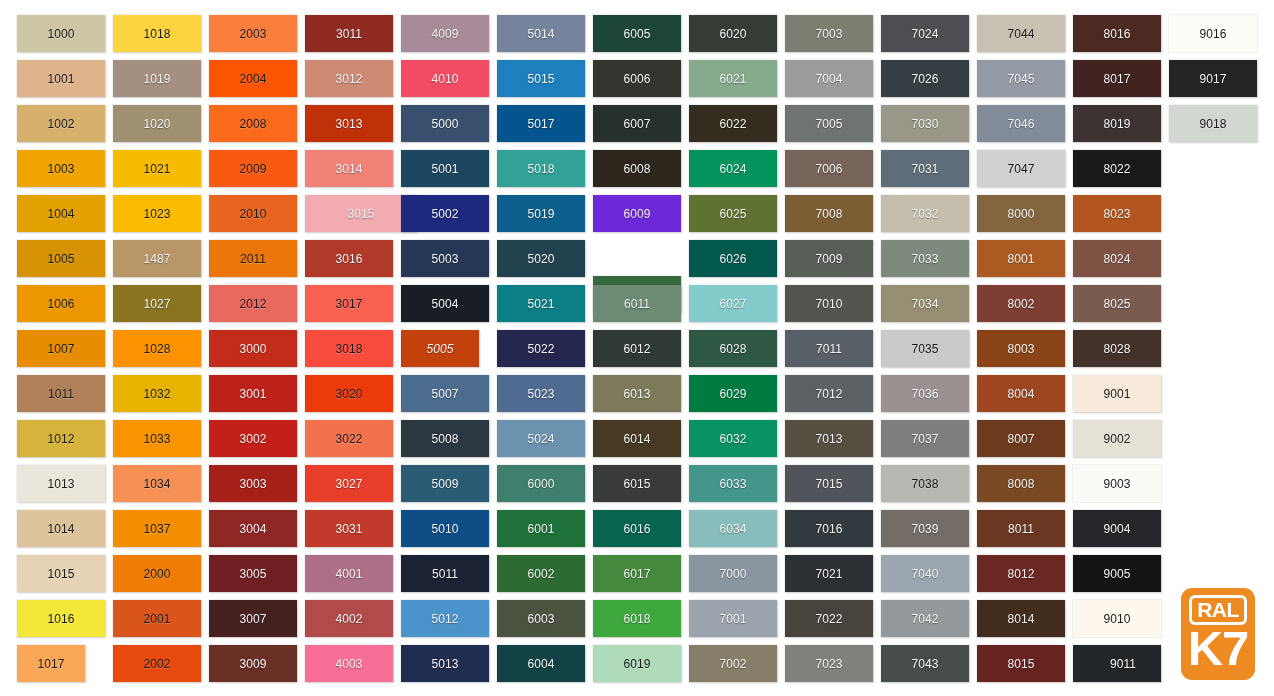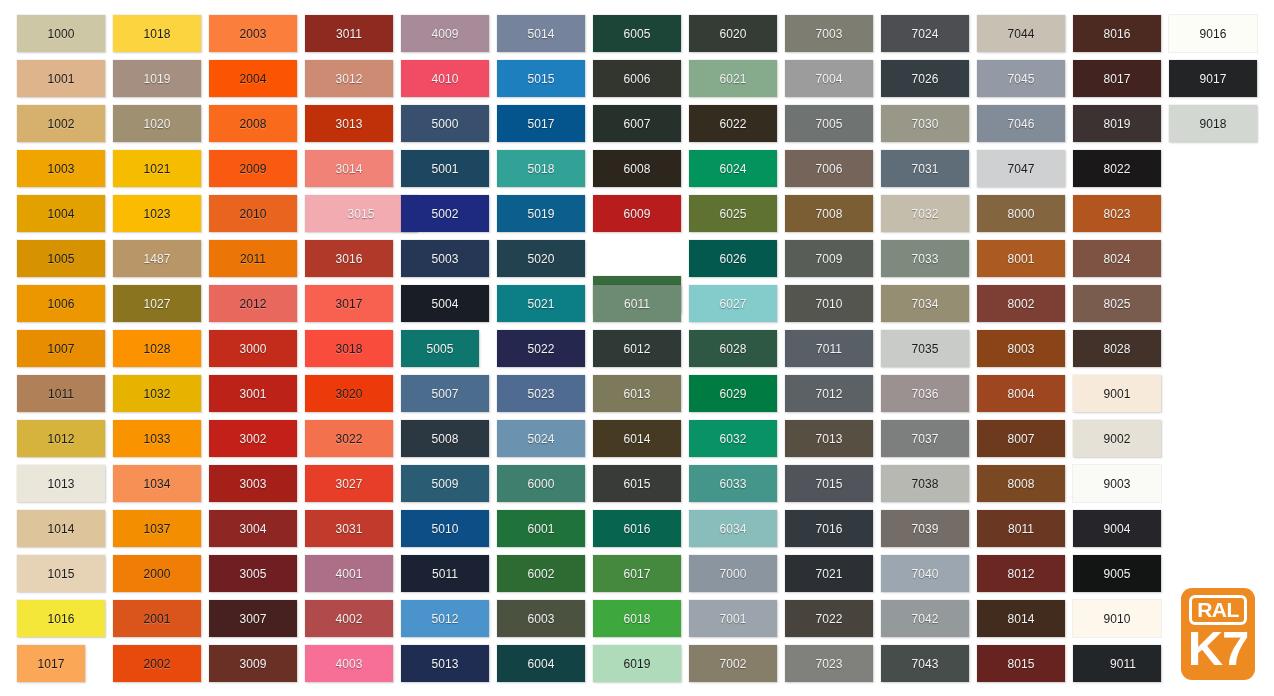--- a/index.html
+++ b/index.html
@@ -275,21 +275,21 @@
     </div>
     <div class="swatch light" style="left: 401px; top: 195px; width: 88px; height: 37px; background: rgb(30, 42, 128);">
       <span class="code">5002</span>
     </div>
     <div class="swatch light" style="left: 401px; top: 240px; width: 88px; height: 37px; background: rgb(38, 55, 85);">
       <span class="code">5003</span>
     </div>
     <div class="swatch light" style="left: 401px; top: 285px; width: 88px; height: 37px; background: rgb(24, 29, 38);">
       <span class="code">5004</span>
     </div>
-    <div class="swatch light" style="left: 401px; top: 330px; width: 78px; height: 37px; background: #0f766e;">
+    <div class="swatch light" style="left: 401px; top: 330px; width: 78px; height: 37px; background: #c2410c; font-style: italic;">
       <span class="code">5005</span>
     </div>
     <div class="swatch light" style="left: 401px; top: 375px; width: 88px; height: 37px; background: rgb(76, 108, 142);">
       <span class="code">5007</span>
     </div>
     <div class="swatch light" style="left: 401px; top: 420px; width: 88px; height: 37px; background: rgb(43, 55, 65);">
       <span class="code">5008</span>
     </div>
     <div class="swatch light" style="left: 401px; top: 465px; width: 88px; height: 37px; background: rgb(42, 92, 115);">
       <span class="code">5009</span>
@@ -356,21 +356,21 @@
     </div>
     <div class="swatch light" style="left: 593px; top: 60px; width: 88px; height: 37px; background: rgb(50, 54, 47);">
       <span class="code">6006</span>
     </div>
     <div class="swatch light" style="left: 593px; top: 105px; width: 88px; height: 37px; background: rgb(37, 49, 42);">
       <span class="code">6007</span>
     </div>
     <div class="swatch light" style="left: 593px; top: 150px; width: 88px; height: 37px; background: rgb(44, 38, 28);">
       <span class="code">6008</span>
     </div>
-    <div class="swatch light" style="left: 593px; top: 195px; width: 88px; height: 37px; background: #b91c1c;">
+    <div class="swatch light" style="left: 593px; top: 195px; width: 88px; height: 37px; background: #6d28d9;">
       <span class="code">6009</span>
     </div>
     <div class="swatch light" style="left: 593px; top: 240px; width: 88px; height: 37px; background: rgb(55, 107, 62); margin-top: 36px;">
       <span class="code">6010</span>
     </div>
     <div class="swatch light" style="left: 593px; top: 285px; width: 88px; height: 37px; background: rgb(109, 139, 114);">
       <span class="code">6011</span>
     </div>
     <div class="swatch light" style="left: 593px; top: 330px; width: 88px; height: 37px; background: rgb(47, 58, 55);">
       <span class="code">6012</span>

